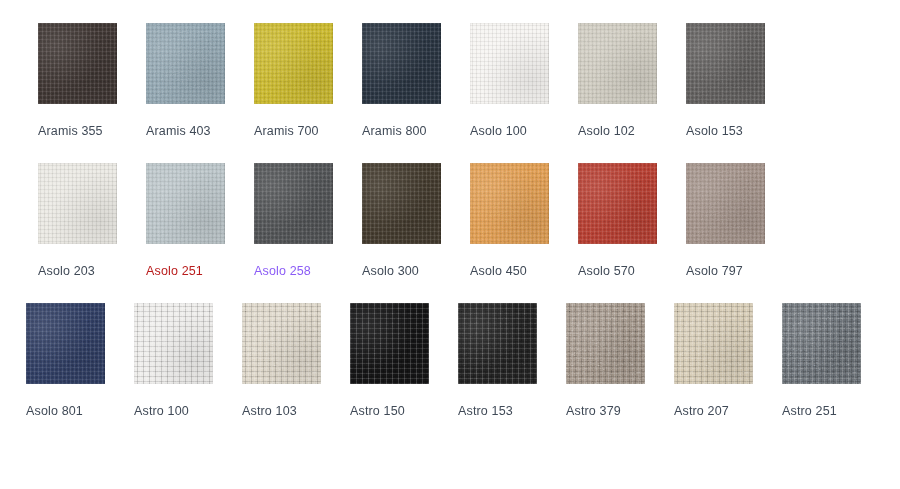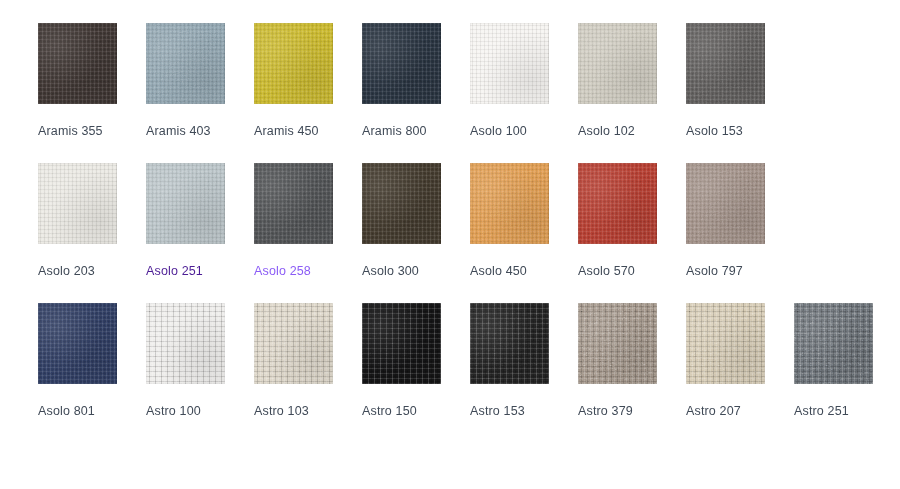--- a/index.html
+++ b/index.html
@@ -28,21 +28,21 @@
   .grid-row {
     display: flex;
     width: 900px;
     box-sizing: border-box;
     padding-left: 38px;
     padding-right: 10px;
   }
 
   .grid-row.row-1 { padding-top: 23px; }
   .grid-row.row-2 { padding-top: 25px; }
-  .grid-row.row-3 { padding-top: 25px; }
+  .grid-row.row-3 { padding-top: 25px; justify-content: flex-end; }
 
   .swatch-cell {
     width: 108px;
     flex: 0 0 108px;
     box-sizing: border-box;
     display: block;
     cursor: pointer;
   }
 
   .swatch-chip {
@@ -180,21 +180,21 @@
           </svg>
         </div>
         <span class="swatch-label" style="color: rgb(64, 74, 87);">Aramis 403</span>
       </div>
       <div class="swatch-cell">
         <div class="swatch-chip" style="background-color: rgb(200, 181, 44);">
           <svg class="noise">
             <rect width="100%" height="100%" filter="url(#weave-fine)"></rect>
           </svg>
         </div>
-        <span class="swatch-label" style="color: rgb(64, 74, 87);">Aramis 450</span>
+        <span class="swatch-label" style="color: rgb(64, 74, 87);">Aramis 700</span>
       </div>
       <div class="swatch-cell">
         <div class="swatch-chip" style="background-color: rgb(39, 49, 61);">
           <svg class="noise">
             <rect width="100%" height="100%" filter="url(#weave-fine)"></rect>
           </svg>
         </div>
         <span class="swatch-label" style="color: rgb(64, 74, 87);">Aramis 800</span>
       </div>
       <div class="swatch-cell">
@@ -230,21 +230,21 @@
           </svg>
         </div>
         <span class="swatch-label" style="color: rgb(64, 74, 87); margin-top: 20px;">Asolo 203</span>
       </div>
       <div class="swatch-cell">
         <div class="swatch-chip" style="background-color: rgb(183, 194, 198);">
           <svg class="noise">
             <rect width="100%" height="100%" filter="url(#weave-fine)"></rect>
           </svg>
         </div>
-        <span class="swatch-label" style="color: #4c1d95;">Asolo 251</span>
+        <span class="swatch-label" style="color: #b91c1c;">Asolo 251</span>
       </div>
       <div class="swatch-cell">
         <div class="swatch-chip" style="background-color: rgb(77, 79, 81);">
           <svg class="noise">
             <rect width="100%" height="100%" filter="url(#weave-fine)"></rect>
           </svg>
         </div>
         <span class="swatch-label" style="color: #8b5cf6;">Asolo 258</span>
       </div>
       <div class="swatch-cell">

